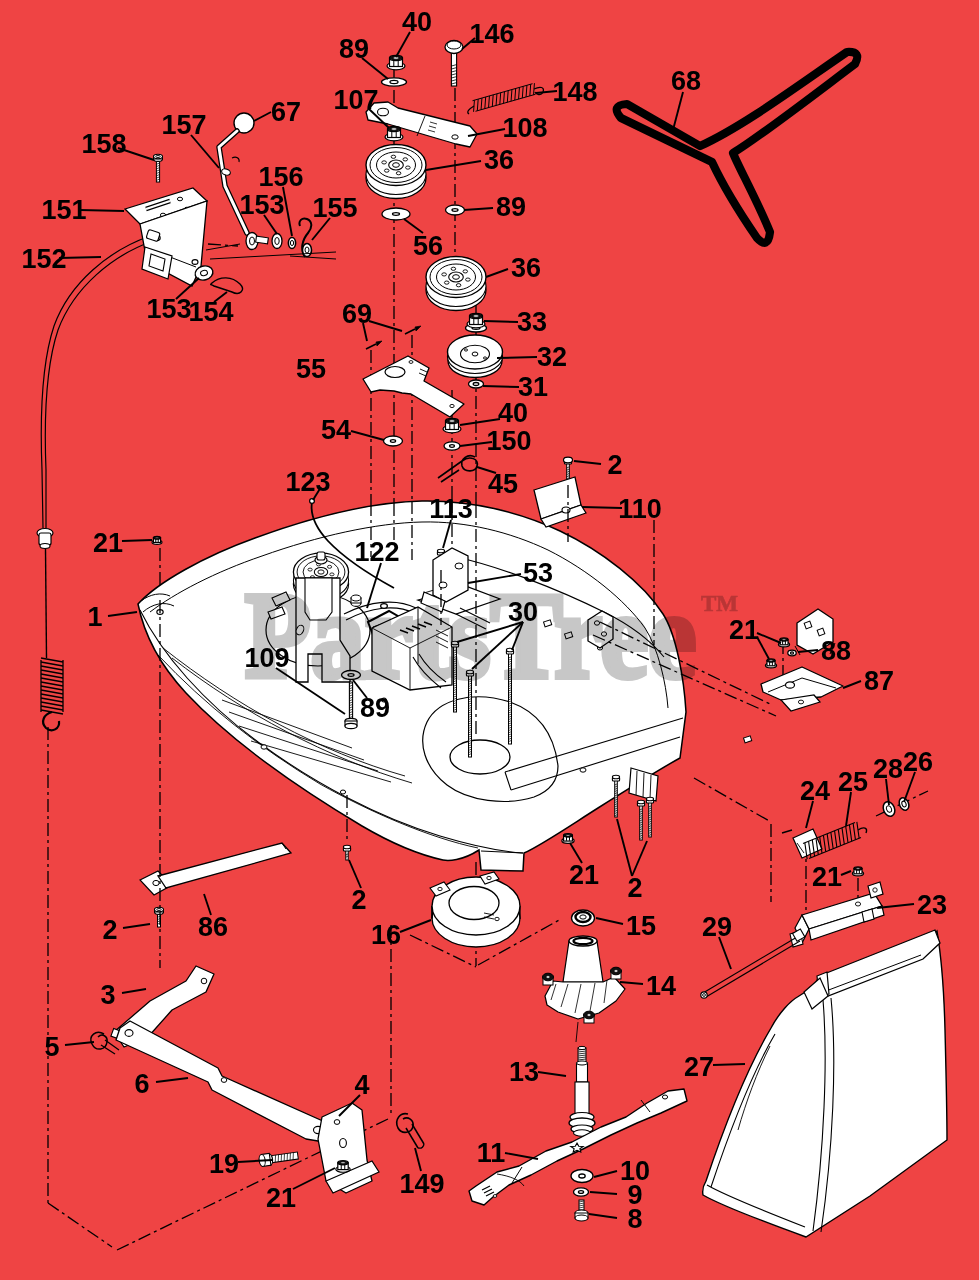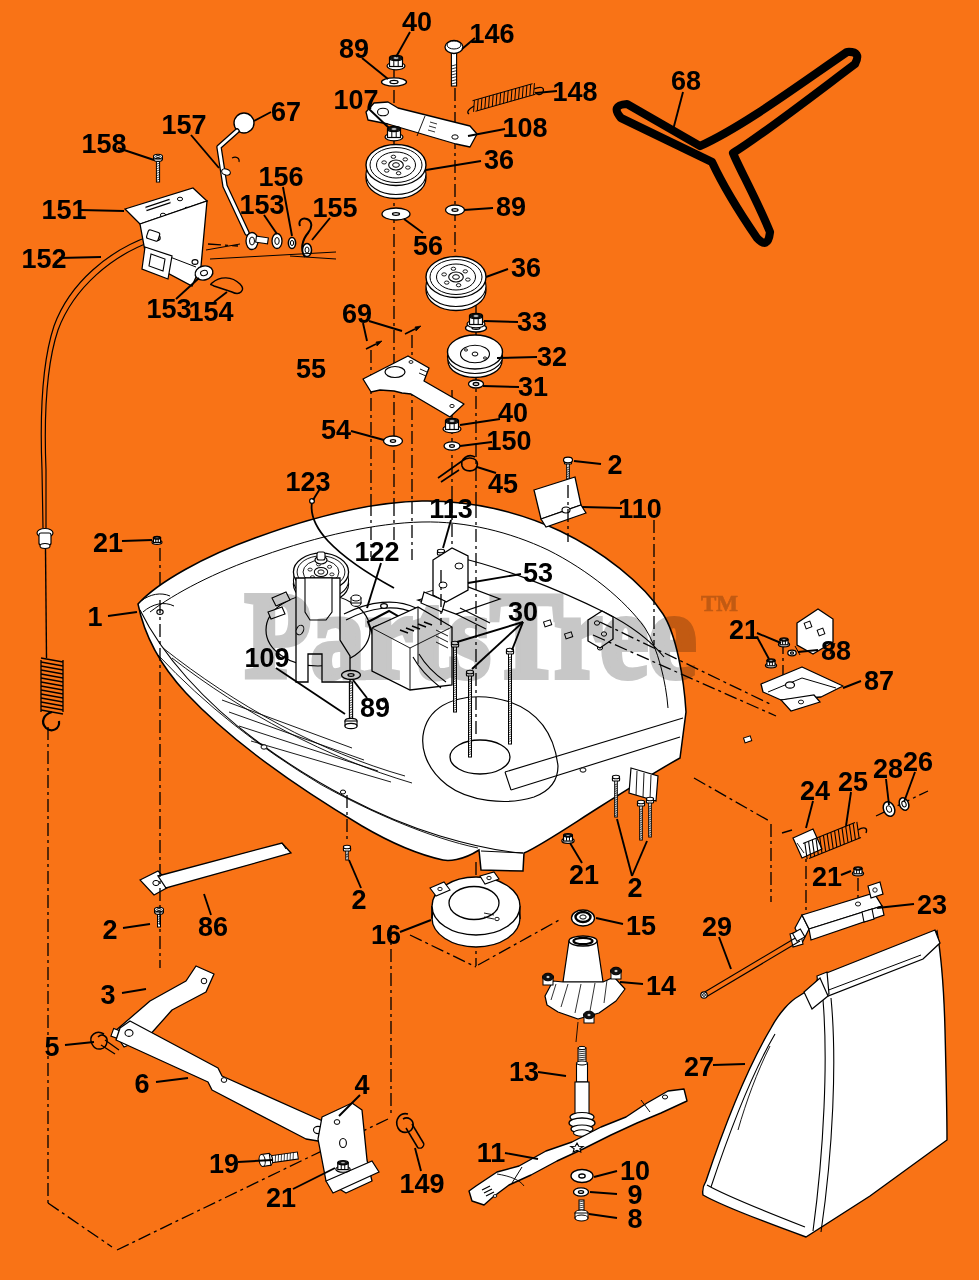--- a/index.html
+++ b/index.html
@@ -1,15 +1,15 @@
 <!DOCTYPE html>
 <html><head><meta charset="utf-8">
 <style>
 html,body{margin:0;padding:0;background:#ffffff;}
-#page{position:relative;width:979px;height:1280px;background:#f97316;overflow:hidden;}
+#page{position:relative;width:979px;height:1280px;background:#ef4444;overflow:hidden;}
 text.lbl{font-family:"Liberation Sans",sans-serif;font-weight:bold;font-size:27px;fill:#000;}
 text.wm{font-family:"Liberation Serif",serif;font-weight:bold;fill:#c7c7c7;}
 </style></head><body>
 <div id="page">
 <svg width="979" height="1280" viewBox="0 0 979 1280">
 
 <line x1="394" y1="66" x2="394" y2="503" stroke="#000000" stroke-width="1.3" stroke-dasharray="13 4 3 4"></line>
 <line x1="455" y1="88" x2="455" y2="285" stroke="#000000" stroke-width="1.3" stroke-dasharray="13 4 3 4"></line>
 <line x1="476" y1="300" x2="476" y2="505" stroke="#000000" stroke-width="1.3" stroke-dasharray="13 4 3 4"></line>
 <line x1="452" y1="390" x2="452" y2="500" stroke="#000000" stroke-width="1.3" stroke-dasharray="13 4 3 4"></line>

